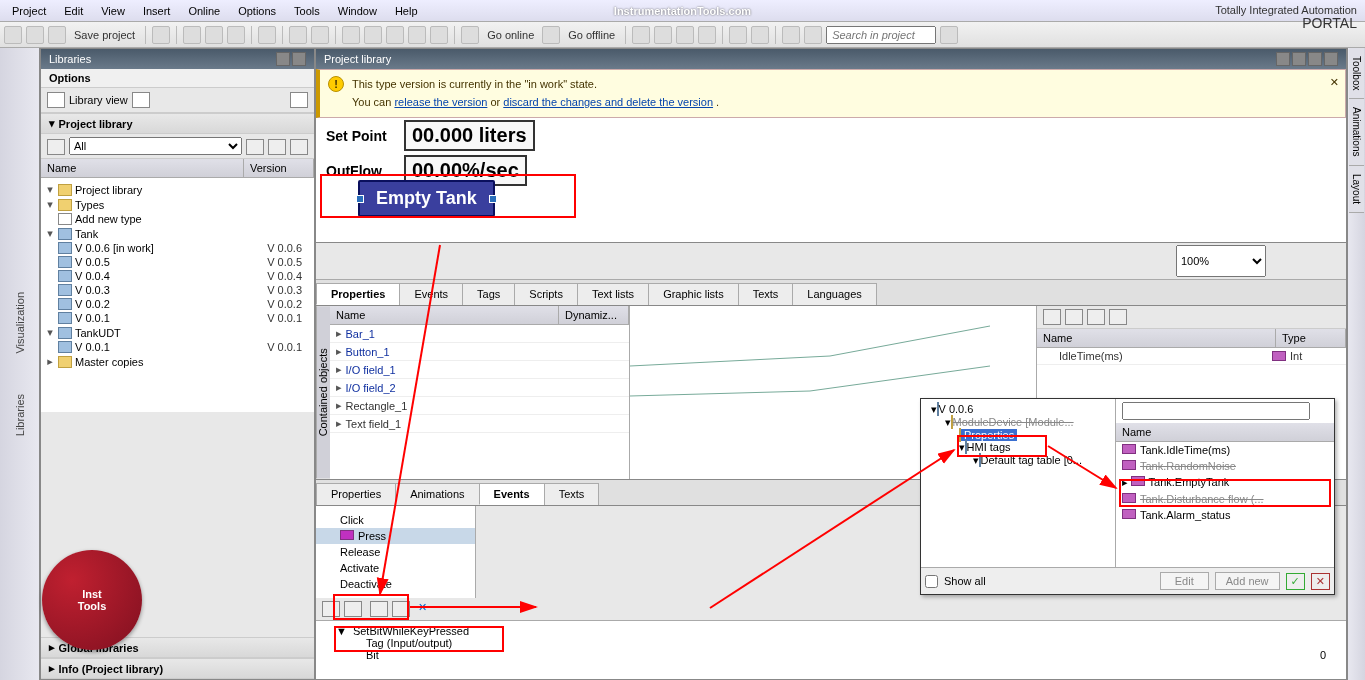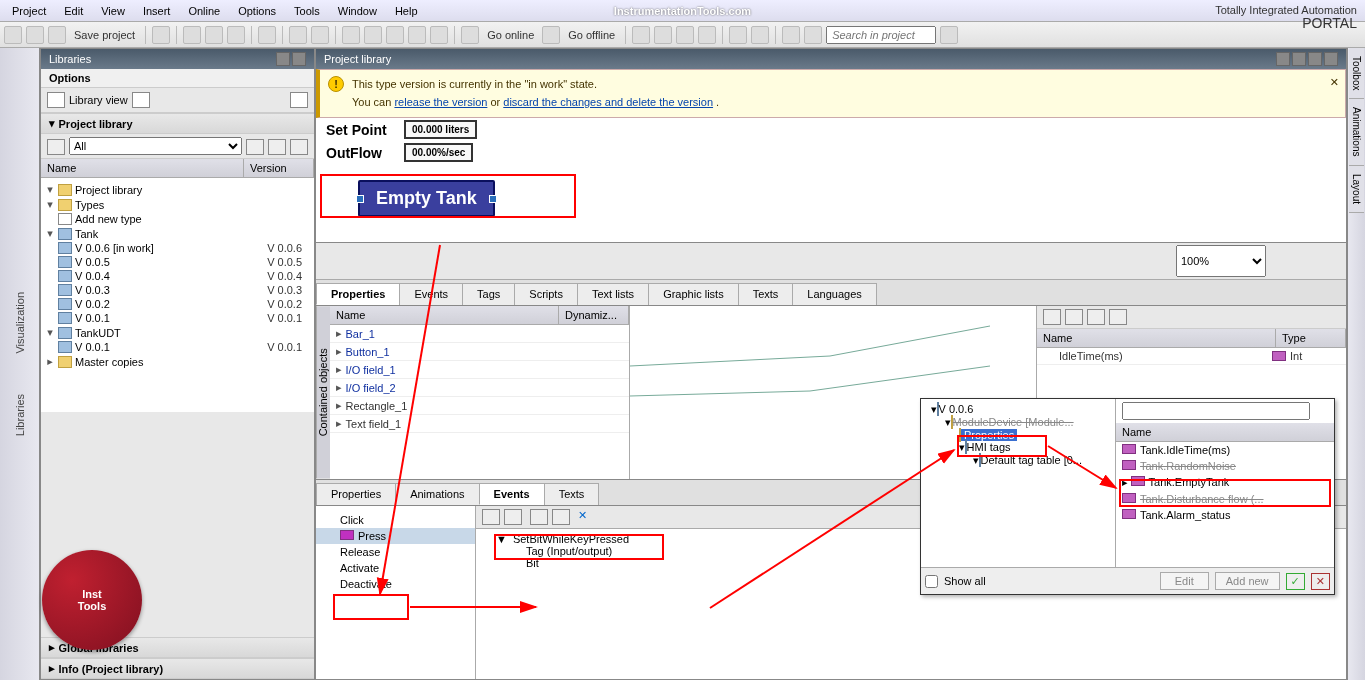--- a/index.html
+++ b/index.html
@@ -38,42 +38,42 @@
 .tree .ver { margin-left: auto; color: #333; padding-right: 8px; }
 .i0 { padding-left: 6px; } .i1 { padding-left: 20px; } .i2 { padding-left: 34px; } .i3 { padding-left: 48px; }
 .center { flex: 1; display: flex; flex-direction: column; }
 .warnbar { background: #fffde0; border: 1px solid #caa; border-left: 4px solid #c90; padding: 6px 28px 6px 32px; color: #443300; position: relative; line-height: 1.6; }
 .warnbar .wic { position: absolute; left: 8px; top: 6px; width: 16px; height: 16px; background: #ffcc00; border-radius: 50%; border: 1px solid #b89000; text-align: center; font-weight: bold; line-height: 14px; }
 .warnbar a { color: #0645ad; text-decoration: underline; }
 .warnbar .closex { position: absolute; right: 6px; top: 4px; cursor: default; }
 .canvas { background: #fff; position: relative; height: 130px; border-bottom: 1px solid #888; background-image: radial-gradient(#ccc 0.5px, transparent 0.5px); background-size: 6px 6px; background-position: 4px 4px; }
 .canvas .row { display: flex; align-items: center; gap: 6px; padding: 2px 10px; }
 .canvas .lbl { font-weight: bold; font-size: 14px; width: 72px; }
-.canvas .val { border: 2px solid #333; background: #f8f8f8; padding: 2px 6px; font-weight: bold; font-size: 10px; }
+.canvas .val { border: 2px solid #333; background: #f8f8f8; padding: 2px 6px; font-weight: bold; font-size: 20px; }
 .btn-empty { background: #3a3f9e; color: #fff; border: 2px solid #0a0f5e; padding: 6px 16px; font-weight: bold; font-size: 18px; display: inline-block; border-radius: 2px; position: relative; }
 .sel-handles::before, .sel-handles::after { content:''; position:absolute; width:6px; height:6px; background:#2a6fbb; border:1px solid #fff; }
 .sel-handles::before { left:-4px; top:50%; transform:translateY(-50%); }
 .sel-handles::after { right:-4px; top:50%; transform:translateY(-50%); }
 .redbox { border: 2px solid red; position: absolute; pointer-events: none; }
 .zoomrow { display:flex; align-items:center; justify-content:flex-end; padding:2px 8px; gap:6px; background:#e8e8e8; border-bottom:1px solid #aaa; }
 .zoomrow select { height:32px; font-size:11px; width:90px; }
 .tabs { display: flex; background: #e0e0e0; border-bottom: 1px solid #888; }
 .tab { padding: 4px 14px; border: 1px solid #aaa; border-bottom: none; background: #ededed; margin-right: -1px; margin-top: 3px; }
 .tab.active { background: #fff; font-weight: bold; border-bottom: 1px solid #fff; }
 .lower { display: flex; height: 180px; border-bottom: 1px solid #888; }
 .lower .lcol { width: 300px; border-right: 1px solid #aaa; display:flex; flex-direction:column; }
 .lower .colh { display:flex; background: linear-gradient(#e0e0e8,#d0d0d8); border-bottom:1px solid #aaa; }
 .lower .colh .ch { padding:3px 6px; border-right:1px solid #aaa; }
 .lower .list { flex:1; background:#fff; overflow:auto; }
 .lower .list .li { padding:2px 6px; color:#1030a0; display:flex; align-items:center; border-bottom:1px solid #eee; }
 .lower .list .li .tr { margin-right:4px; color:#555; }
 .lower .chart { flex:1; background:#fff; position:relative; }
 .lower .rcol { width:310px; border-left:1px solid #aaa; display:flex; flex-direction:column; }
 .btn-section { background: linear-gradient(#6b7b8b,#8b9bab); color:#fff; padding:3px 8px; }
-.evt-row { display:flex; height: 180px; }
+.evt-row { display:flex; height: 180px; flex-direction: column; }
 .evt-left { width: 160px; border-right:1px solid #aaa; background:#fff; padding: 6px 0; }
 .evt-left .ei { padding:2px 10px 2px 24px; }
 .evt-left .ei.sel { background:#c8d8e8; }
 .evt-right { flex:1; background:#fff; position:relative; }
 .evt-tb { display:flex; gap:4px; padding:3px 6px; background:#e8e8e8; border-bottom:1px solid #aaa; }
 .evt-tb .tb { width:18px; height:16px; border:1px solid #888; background:#eee; }
 .floatpanel { position:absolute; background:#fff; border:1px solid #333; box-shadow:2px 2px 4px rgba(0,0,0,0.3); z-index:50; }
 .side-right { width:18px; background: linear-gradient(to left,#d5d5e0,#e8e8f0); border-left:1px solid #888; display:flex; flex-direction:column; align-items:center; }
 .side-right .vtab { writing-mode: vertical-rl; padding: 8px 2px; border-bottom:1px solid #aaa; background:#e0e0e8; font-size:10px; }
 .inst-badge { position:absolute; left:42px; bottom:30px; width:100px; height:100px; border-radius:50%; background: radial-gradient(circle at 30% 30%, #c02030, #801020); color:#fff; display:flex; align-items:center; justify-content:center; text-align:center; font-size:18px; font-weight:bold; z-index:80; box-shadow:0 2px 4px rgba(0,0,0,0.4); line-height:1.1; }

